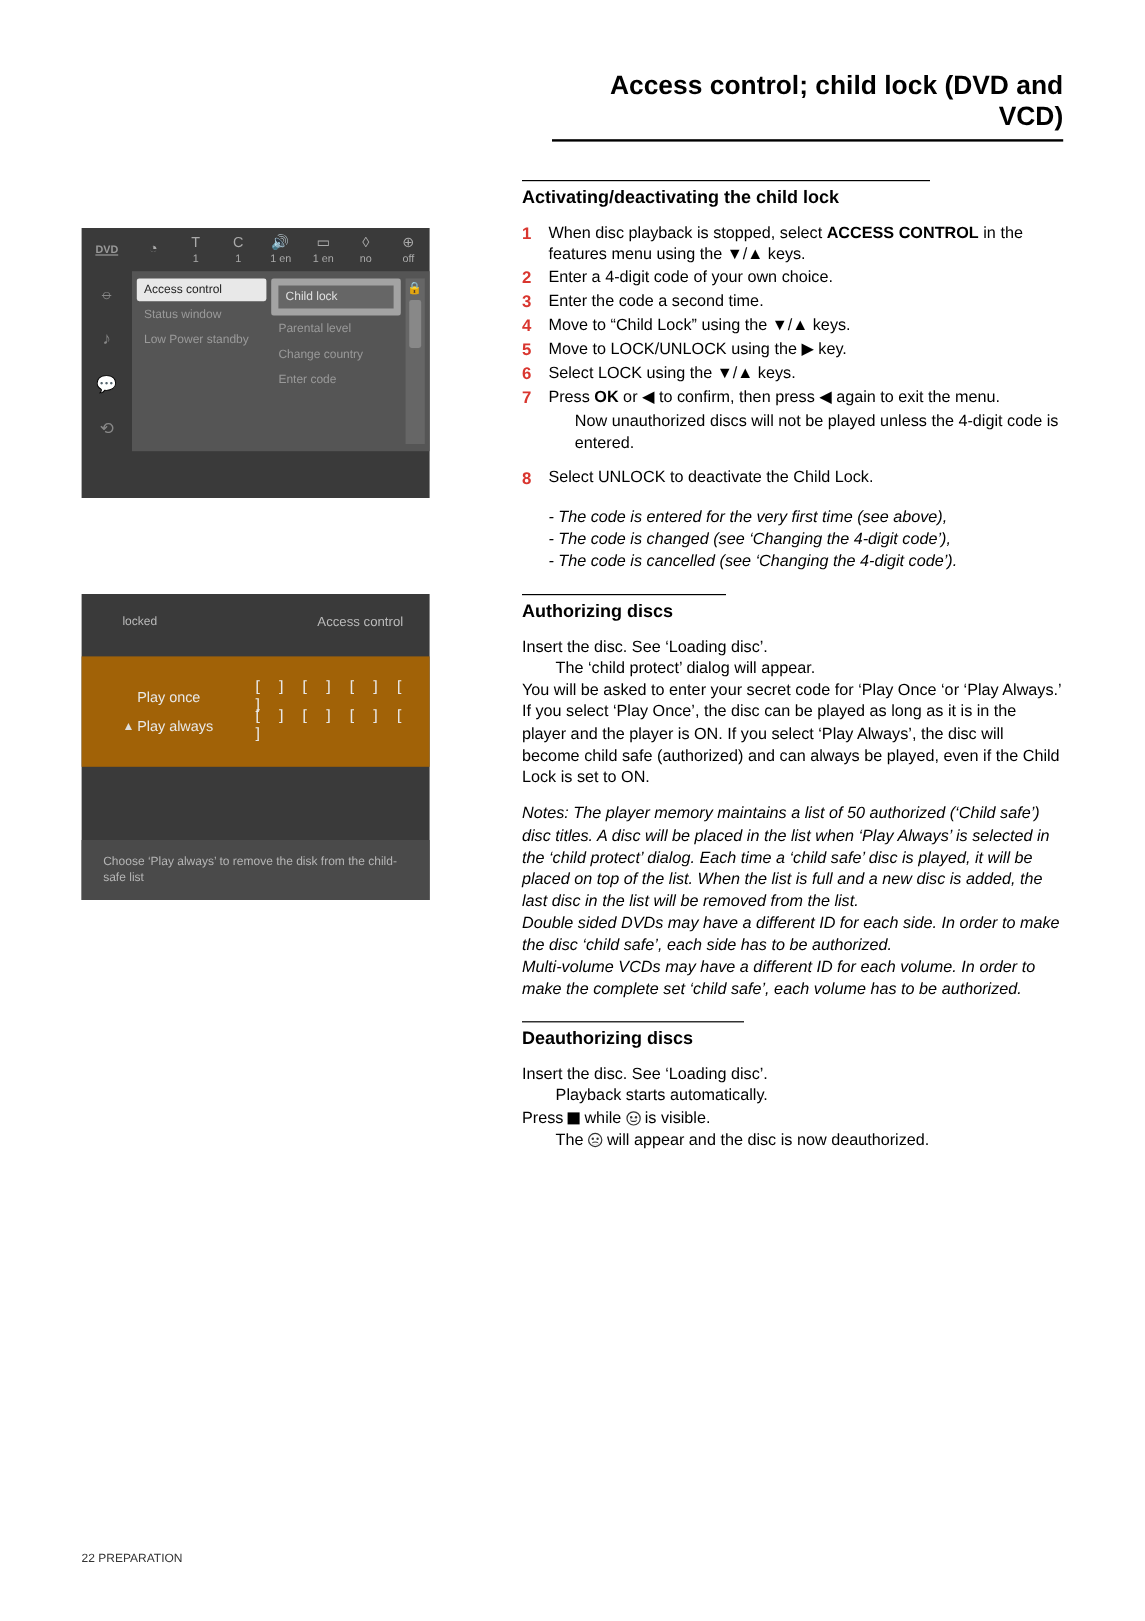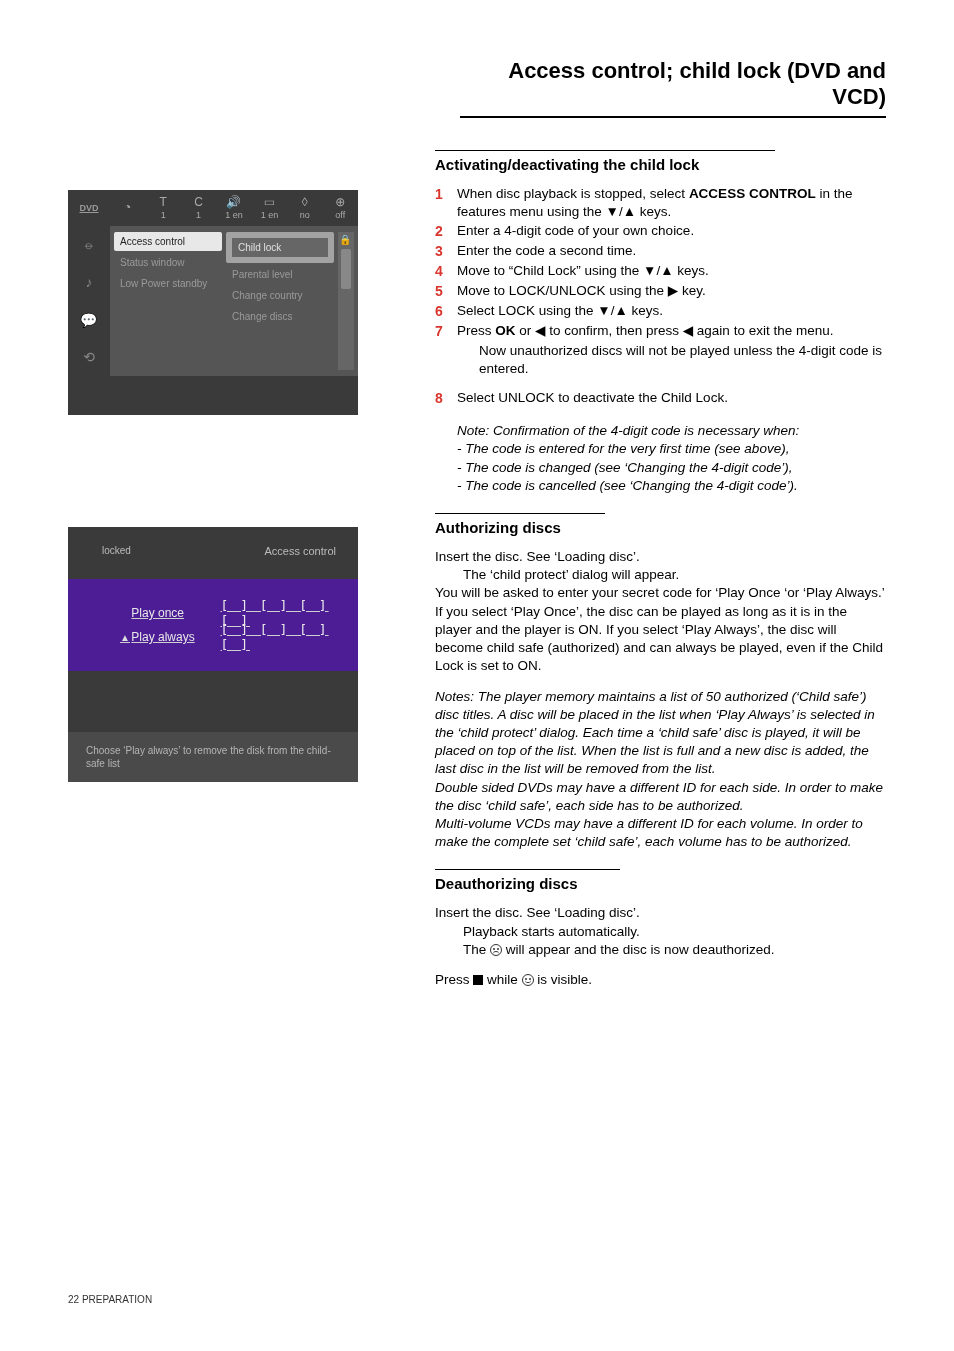--- a/index.html
+++ b/index.html
@@ -117,37 +117,36 @@
   }
   .dvd-scroll .thumb { width: 10px; height: 40px; background: #888; border-radius: 2px; margin-top: 4px; }
 
   
   .ac-shot {
     width: 290px;
     height: 255px;
     background: #3a3a3a;
     color: #cfcfcf;
     font-size: 11px;
-    margin-top: 112px;
+    margin-top: 80px;
     display: flex;
     flex-direction: column;
   }
   .ac-header {
     display: flex;
     justify-content: space-between;
     padding: 18px 22px 8px 34px;
     color: #bbb;
     font-size: 11px;
   }
   .ac-header .locked-lbl { font-size: 10px; }
   .ac-body {
-    background: #4c1d95;
+    background: #a16207;
     margin: 14px 0 0 0;
-    padding: 22px 18px 22px 52px;
-    text-decoration: underline;
+    padding: 22px 18px 22px 34px;
   }
   .ac-row {
     display: flex;
     align-items: center;
     height: 24px;
   }
   .ac-row .arrow { width: 14px; color: #ddd; font-size: 10px; }
   .ac-row .label { width: 110px; color: #e8e8e8; font-size: 12px; }
   .ac-row .slots { letter-spacing: 2px; color: #e8e8e8; font-family: monospace; font-size: 13px; }
   .ac-footer {
@@ -301,21 +300,21 @@
       <div class="dvd-panel">
         <div class="dvd-listcol">
           <div class="dvd-item sel-white">Access control</div>
           <div class="dvd-item">Status window</div>
           <div class="dvd-item">Low Power standby</div>
         </div>
         <div class="dvd-listcol">
           <div class="dvd-item sel-outline">Child lock</div>
           <div class="dvd-item">Parental level</div>
           <div class="dvd-item">Change country</div>
-          <div class="dvd-item">Change discs</div>
+          <div class="dvd-item">Enter code</div>
         </div>
         <div class="dvd-scroll">
           <span>🔒</span>
           <div class="thumb"></div>
         </div>
       </div>
     </div>
   </div>
 
   <div class="ac-shot">
@@ -374,21 +373,20 @@
       <span class="txt"><span>Press </span><span class="bold">OK</span><span> or ◀ to confirm, then press ◀ again to exit the menu.</span></span>
     </li>
     <span class="sub-indent">Now unauthorized discs will not be played unless the 4-digit code is entered.</span>
     <li>
         <span class="num">8</span>
         <span class="txt">Select UNLOCK to deactivate the Child Lock.</span>
       </li>
   </ol>
 
   <div class="note-block" style="padding-left:22px;">
-    <span class="note-line">Note: Confirmation of the 4-digit code is necessary when:</span>
     <span class="note-line">- The code is entered for the very first time (see above),</span>
     <span class="note-line">- The code is changed (see ‘Changing the 4-digit code’),</span>
     <span class="note-line">- The code is cancelled (see ‘Changing the 4-digit code’).</span>
   </div>
 
   <div class="section-rule short"></div>
   <div class="heading-title">Authorizing discs</div>
 
   <div class="para" style="margin-top:12px; margin-bottom:0;">Insert the disc. See ‘Loading disc’.</div>
   <div class="para" style="padding-left:28px; margin-bottom:0;">The ‘child protect’ dialog will appear.</div>
@@ -396,25 +394,25 @@
 
   <div class="note-block" style="margin-bottom:0;">Notes: The player memory maintains a list of 50 authorized (‘Child safe’) disc titles. A disc will be placed in the list when ‘Play Always’ is selected in the ‘child protect’ dialog. Each time a ‘child safe’ disc is played, it will be placed on top of the list. When the list is full and a new disc is added, the last disc in the list will be removed from the list.</div>
   <div class="note-block" style="margin-bottom:0;">Double sided DVDs may have a different ID for each side. In order to make the disc ‘child safe’, each side has to be authorized.</div>
   <div class="note-block">Multi-volume VCDs may have a different ID for each volume. In order to make the complete set ‘child safe’, each volume has to be authorized.</div>
 
   <div class="section-rule med"></div>
   <div class="heading-title">Deauthorizing discs</div>
 
   <div class="para" style="margin-top:12px; margin-bottom:0;">Insert the disc. See ‘Loading disc’.</div>
   <div class="para" style="padding-left:28px; margin-bottom:0;">Playback starts automatically.</div>
+  <div class="para" style="margin-bottom:0;">
+    <span>Press </span><span class="stop-sq"></span><span>  while </span><span class="smiley"><span class="mouth"></span></span><span> is visible.</span>
+  </div>
   <div class="para" style="padding-left:28px;">
     <span>The </span><span class="smiley sad"><span class="mouth"></span></span><span> will appear and the disc is now deauthorized.</span>
-  </div>
-  <div class="para" style="margin-bottom:0;">
-    <span>Press </span><span class="stop-sq"></span><span>  while </span><span class="smiley"><span class="mouth"></span></span><span> is visible.</span>
   </div>
 </div>
 
 <div class="footer-label">
   <span>22</span>
   <span> </span>
   <span>PREPARATION</span>
 </div>
 
 </body></html>

